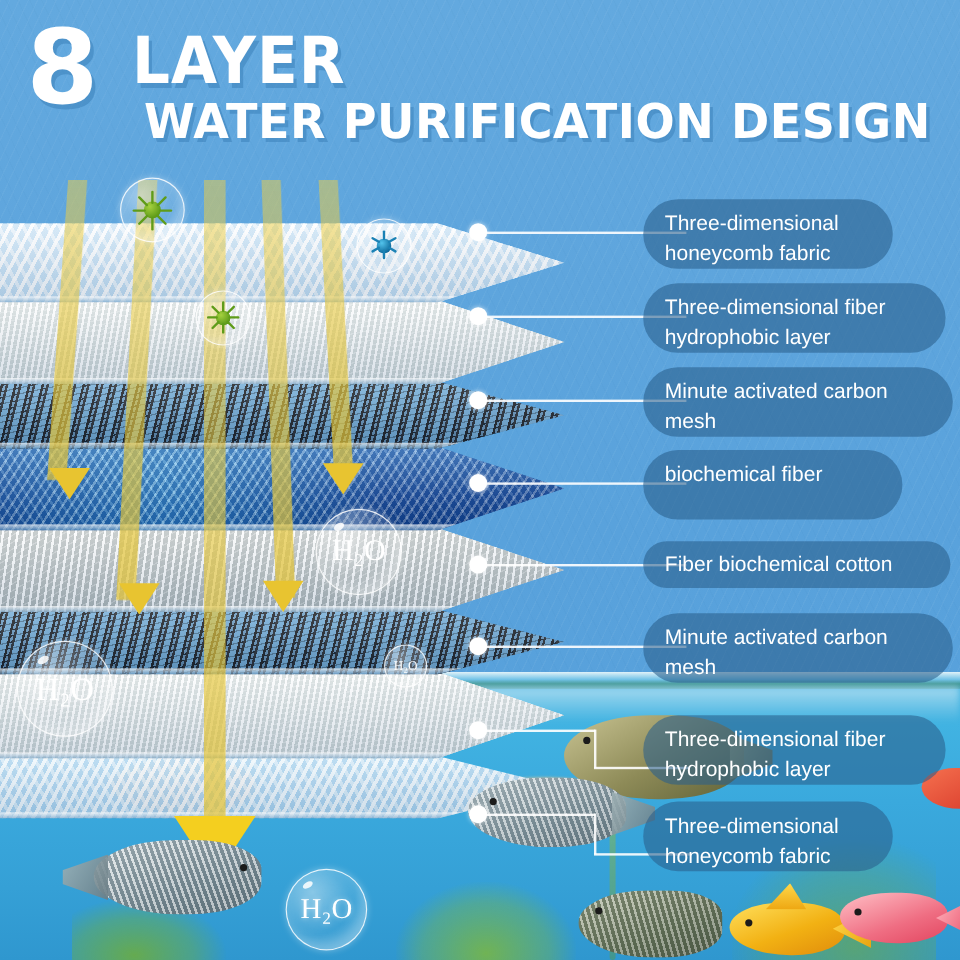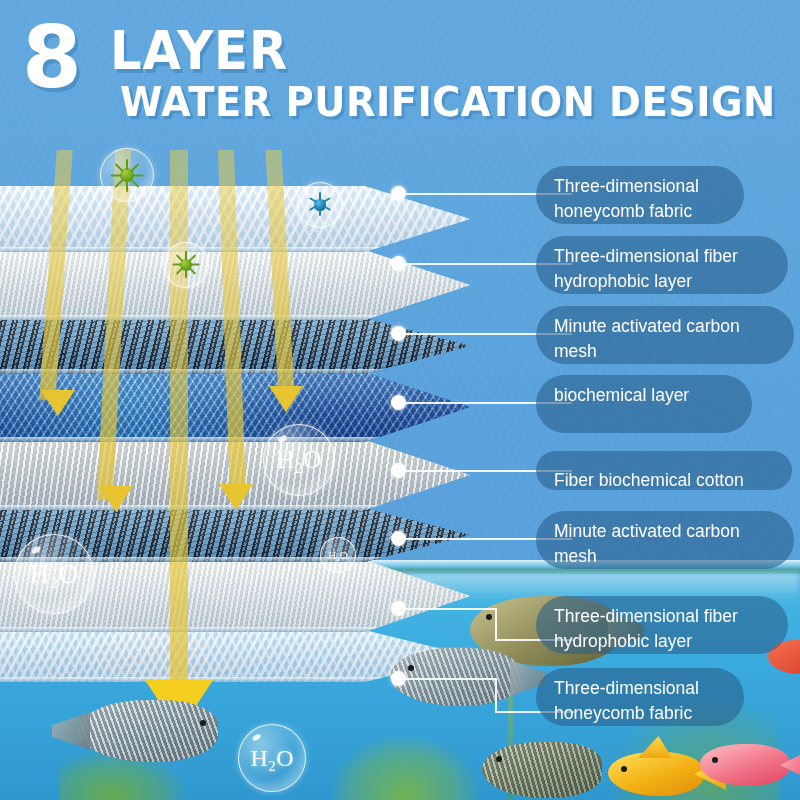--- a/index.html
+++ b/index.html
@@ -427,24 +427,24 @@
       <span>Three-dimensional fiber</span>
       <span>hydrophobic layer</span>
     </div>
 
     <div class="pill" style="left:536px;top:306px;width:258px;height:58px;">
       <span>Minute activated carbon</span>
       <span>mesh</span>
     </div>
 
     <div class="pill" style="left:536px;top:375px;width:216px;height:58px;">
-      <span>biochemical layer</span>
-    </div>
-
-    <div class="pill" style="left:536px;top:451px;width:256px;height:39px;padding-top:17px;">
+      <span>biochemical fiber</span>
+    </div>
+
+    <div class="pill" style="left:536px;top:451px;width:256px;height:39px;padding-top:7px;">
       <span>Fiber biochemical cotton</span>
     </div>
 
     <div class="pill" style="left:536px;top:511px;width:258px;height:58px;">
       <span>Minute activated carbon</span>
       <span>mesh</span>
     </div>
 
     <div class="pill" style="left:536px;top:596px;width:252px;height:58px;">
       <span>Three-dimensional fiber</span>

